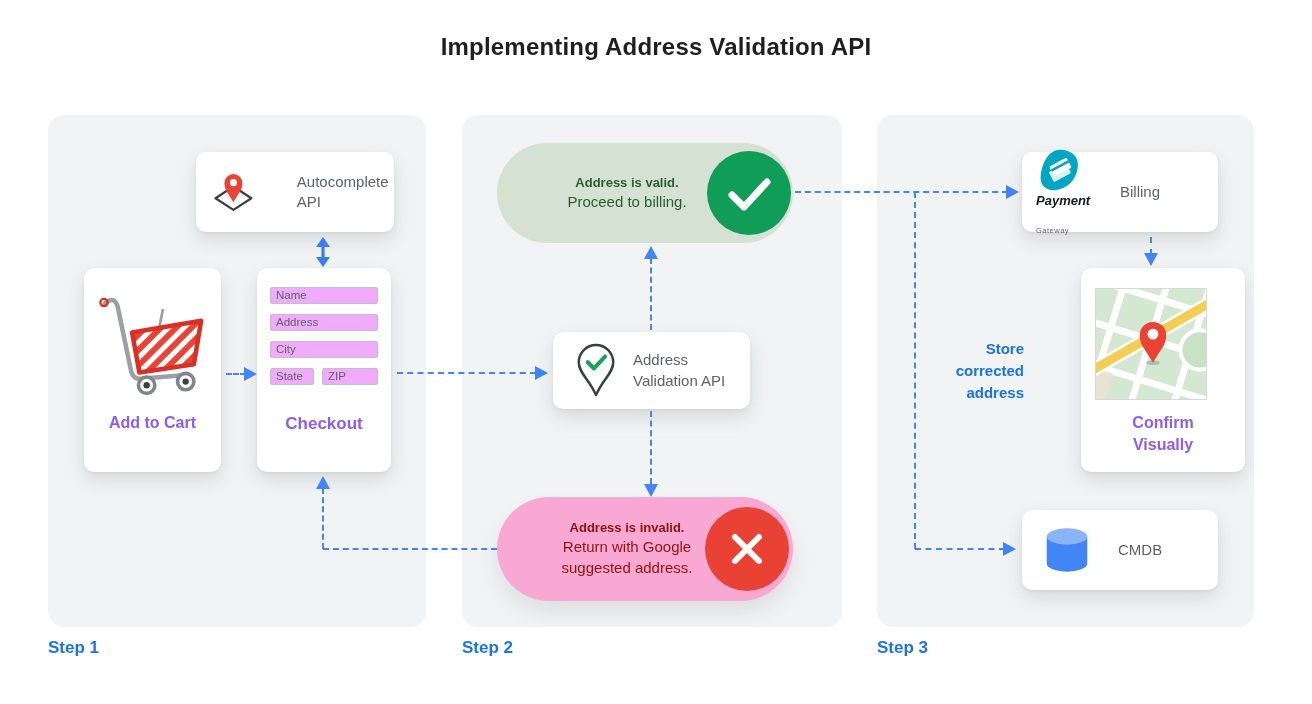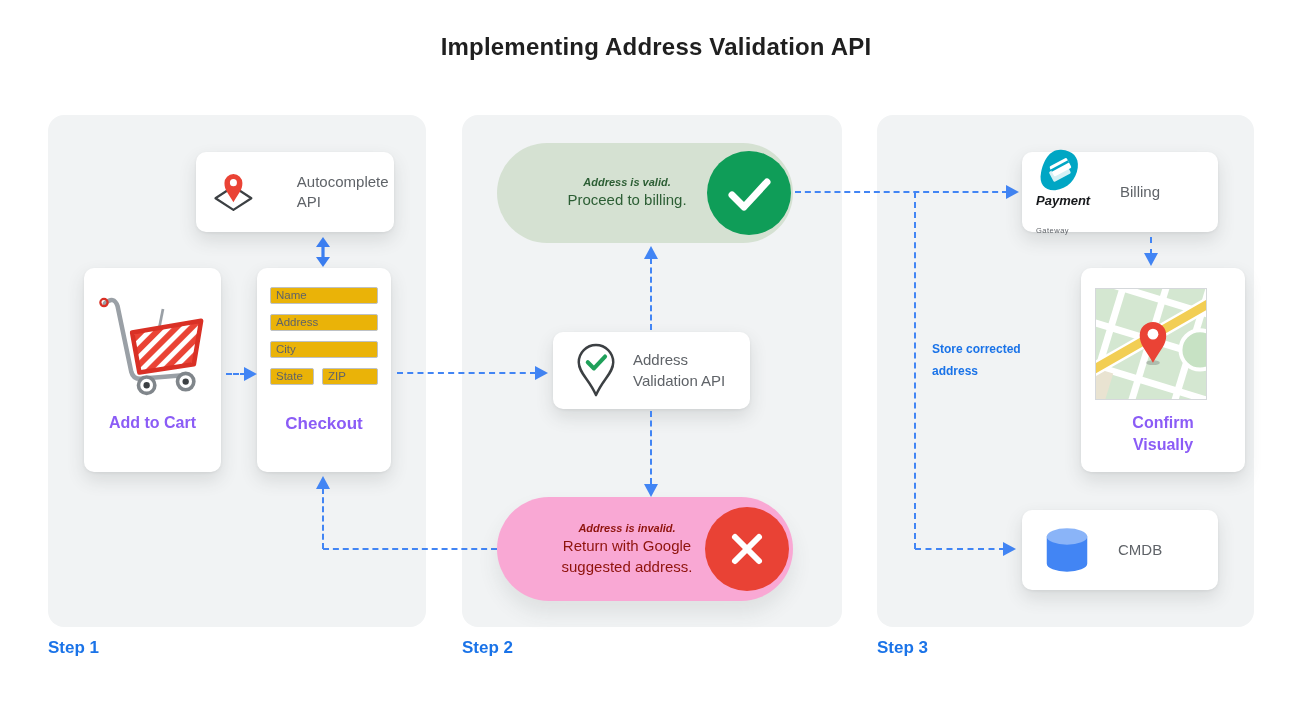--- a/index.html
+++ b/index.html
@@ -24,40 +24,40 @@
   .dark-label { font-size:16px; font-weight:700; color:#8b5cf6; }
 
   
   .pill { position:absolute; }
   .pill-valid   { left:497px; top:143px; width:296px; height:100px; border-radius:50px; background:#d5e1d2; }
   .pill-invalid { left:497px; top:497px; width:296px; height:104px; border-radius:52px; background:#f9a8d4;
                   box-shadow:0 12px 20px rgba(60,64,67,0.10); }
   .pill-text { position:absolute; top:50%; transform:translateY(-50%); text-align:center; line-height:1.38; }
   .pill-valid .pill-text   { left:35px; width:190px; color:#2c5e34; }
   .pill-invalid .pill-text { left:55px; width:150px; color:#8e130c; }
-  .pill-title { font-weight:700; font-size:11px;font-style:italic; }
+  .pill-title { font-weight:700; font-size:13px; }
   .pill-sub { font-size:15px; }
   .result-circle { position:absolute; border-radius:50%; width:84px; height:84px; }
   .circle-ok { right:2px; top:8px;  background:#0f9d58; }
   .circle-no { right:4px; top:10px; background:#e94235; }
 
   
   .dash-h { position:absolute; border-top:2px dashed #4285f4; }
   .dash-v { position:absolute; border-left:2px dashed #4285f4; }
   .arr { position:absolute; width:0; height:0; }
   .arr-r { border-top:7px solid transparent; border-bottom:7px solid transparent; border-left:13px solid #4285f4; }
   .arr-u { border-left:7px solid transparent; border-right:7px solid transparent; border-bottom:13px solid #4285f4; }
   .arr-d { border-left:7px solid transparent; border-right:7px solid transparent; border-top:13px solid #4285f4; }
 
   .annotation { position:absolute; left:932px; top:338px; width:92px;
-    font-size:12px; font-weight:700; color:#1a73e8; line-height:22px; }
+    font-size:15px; font-weight:700; color:#1a73e8; line-height:22px;text-align:right; }
 
   
   .form-fields { position:absolute; left:13px; top:19px; width:108px; }
-  .field { height:17px; border:1.5px solid #bdc1c6; background:#eab308; border-radius:2px;
+  .field { height:17px; border:1.5px solid #bdc1c6; background:#f0abfc; border-radius:2px;
     font-size:11.5px; color:#5f6368; padding:1px 12px 0 5px; margin-bottom:10px; line-height:13px; }
   .field-row { display:flex; gap:8px; }
   .field-state { width:44px; } .field-zip { width:56px; }
   .bottom-label { position:absolute; left:0; width:100%; text-align:center; }
 
   
   .pg-logo { width:70px; text-align:left; }
   .pg-name { font-size:13px; font-weight:700; font-style:italic; color:#17191c; line-height:12px; }
   .pg-sub  { font-size:7.5px; color:#5f6368; letter-spacing:0.5px;margin-top:19px; }
 

